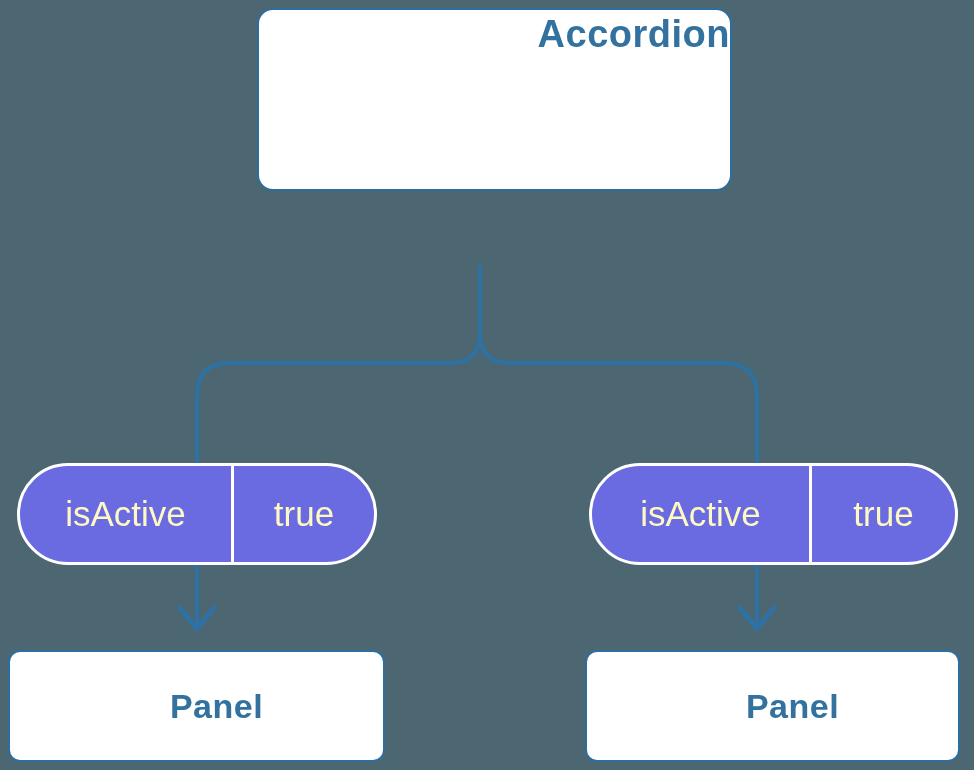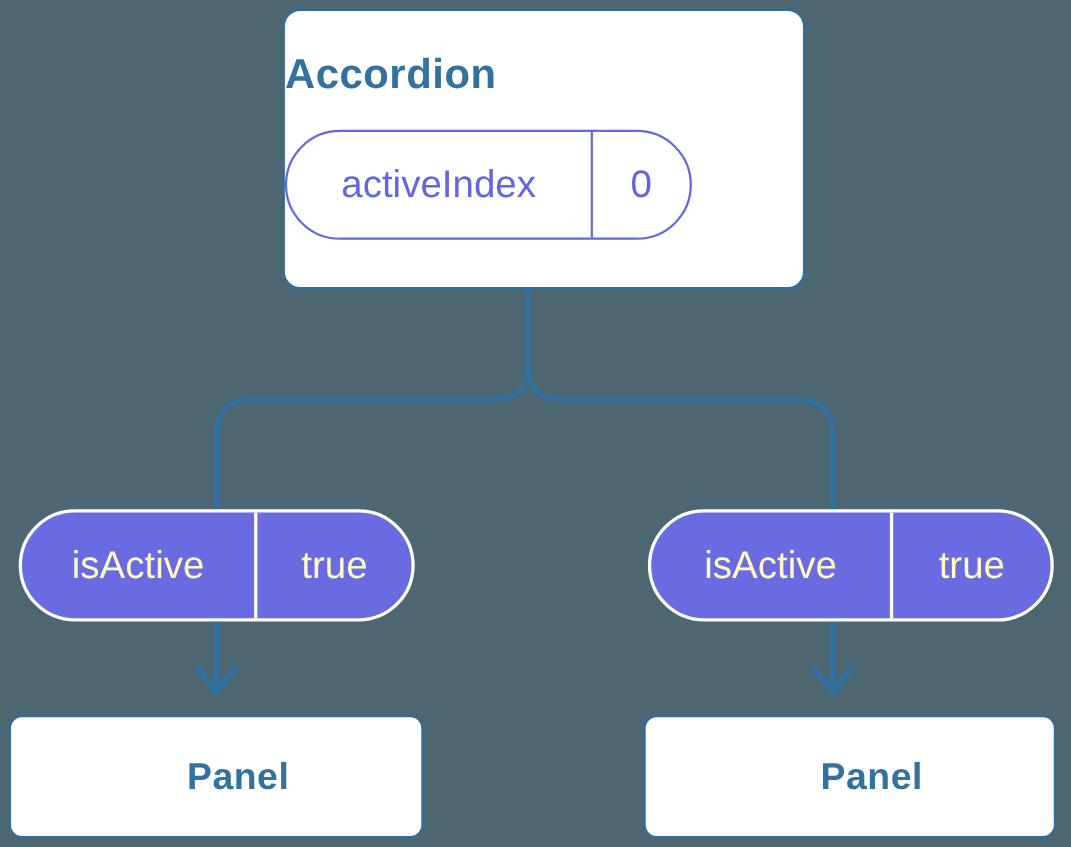--- a/index.html
+++ b/index.html
@@ -28,24 +28,23 @@
     fill:none;
     stroke:var(--line);
   }
   .node{
     position:absolute;
     background:#ffffff;
     border:2.5px solid var(--node-border);
     z-index:2;
   }
   .root-node{
-    left:257px;top:8px;width:475px;height:255px;
+    left:257px;top:8px;width:475px;height:183px;
     border-radius:16px;
-    display:flex;flex-direction:column;align-items:flex-start;
-    padding-top:34px;
+    display:flex;flex-direction:column;align-items:flex-end;
   }
   .root-title{
     font-size:38px;font-weight:600;
     color:var(--node-text);
     line-height:48px;
     letter-spacing:.5px;
   }
   .state-pill{
     margin-top:26px;
     width:370px;height:100px;
@@ -105,25 +104,20 @@
 
   <svg class="connectors" width="974" height="770" viewBox="0 0 974 770">
     <path d="M 480 264 L 480 333 Q 480 363 450 363 L 230 363 Q 197 363 197 396 L 197 628" stroke-width="4"></path>
     <path d="M 480 264 L 480 333 Q 480 363 510 363 L 724 363 Q 757 363 757 396 L 757 628" stroke-width="4"></path>
     <polyline points="180,608 197,629 214,608" stroke-width="5" stroke-linecap="round" stroke-linejoin="round"></polyline>
     <polyline points="740,608 757,629 774,608" stroke-width="5" stroke-linecap="round" stroke-linejoin="round"></polyline>
   </svg>
 
   <div class="node root-node">
     <div class="root-title">Accordion</div>
-    <div class="state-pill">
-      <span class="pill-name">activeIndex</span>
-      <span class="pill-divider"></span>
-      <span class="pill-value">0</span>
-    </div>
   </div>
 
   <div class="prop-pill left">
     <span class="pill-name">isActive</span>
     <span class="pill-divider"></span>
     <span class="pill-value">true</span>
   </div>
 
   <div class="prop-pill right">
     <span class="pill-name">isActive</span>

